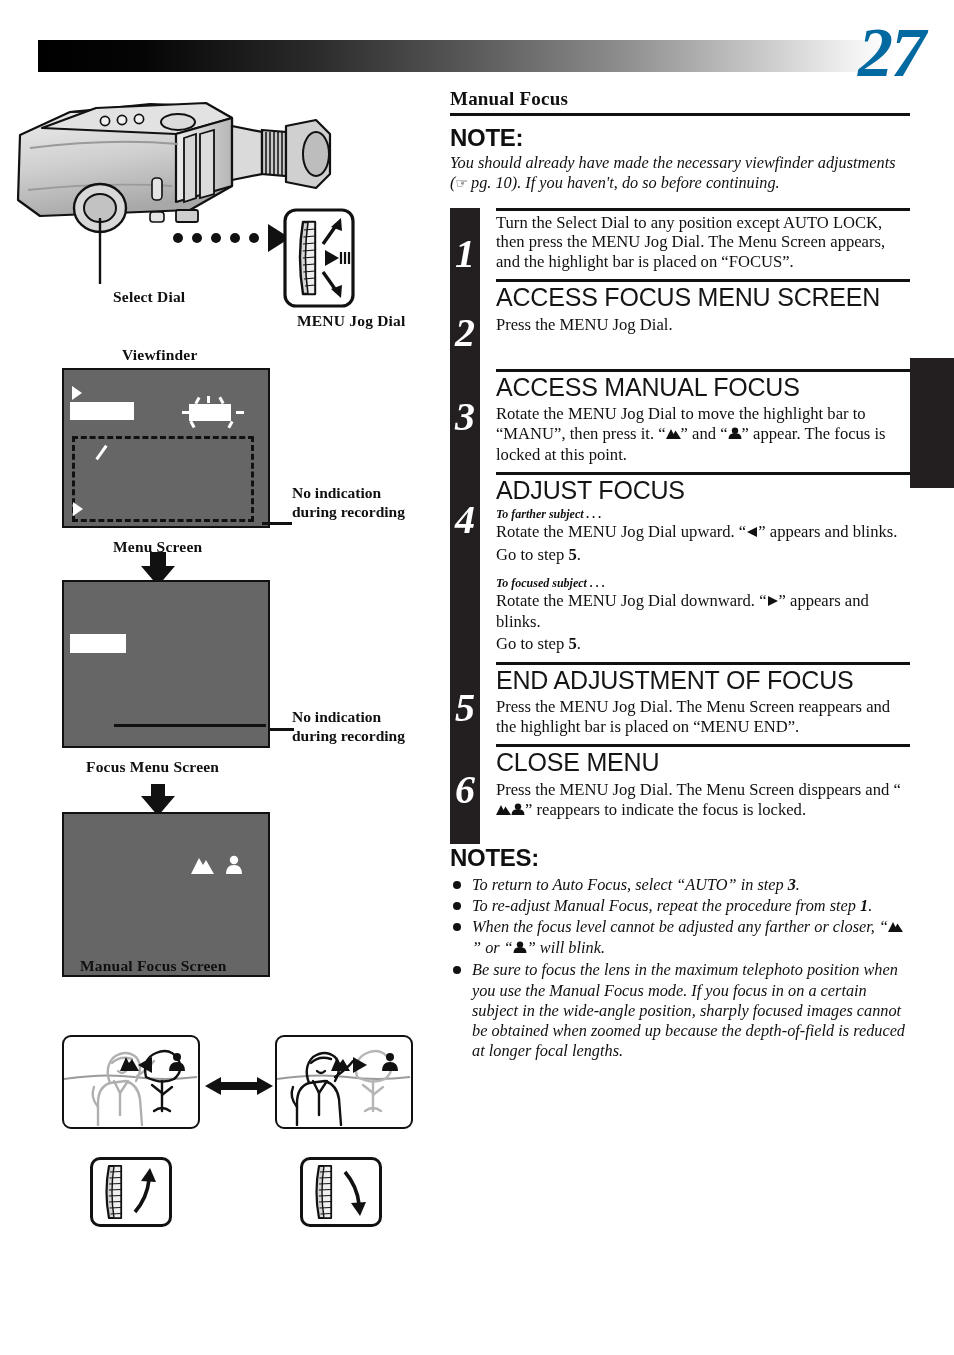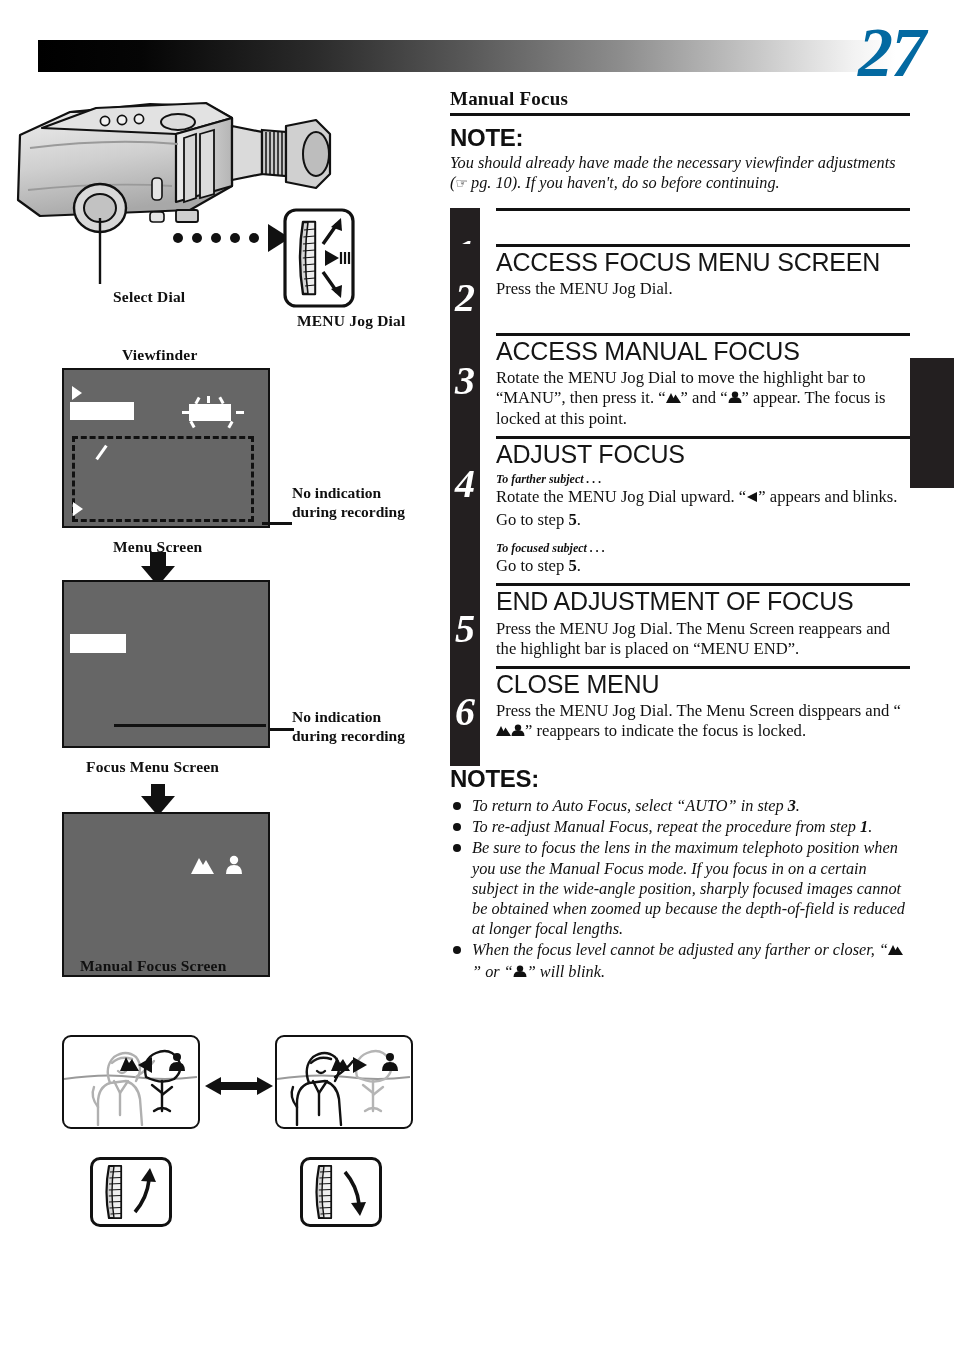--- a/index.html
+++ b/index.html
@@ -673,20 +673,21 @@
 
     <div id="note-heading">NOTE:</div>
     <div class="body-italic"><span>You should already have made the necessary viewfinder adjustments (</span><span class="hand-icon">☞</span><span> pg. 10). If you haven't, do so before continuing.</span></div>
 
     <div id="steps">
 
       <div class="step">
         <div class="step-bar" style="height:126px;"></div>
         <div class="step-num" style="top:26px;">1</div>
         <div class="step-rule"></div>
+        <div class="step-body">Turn the Select Dial to any position except AUTO LOCK, then press the MENU Jog Dial. The Menu Screen appears, and the highlight bar is placed on “FOCUS”.</div>
       </div>
 
       <div class="step">
         <div class="step-bar" style="height:96px;"></div>
         <div class="step-num" style="top:34px;">2</div>
         <div class="step-rule"></div>
         <div class="step-head">ACCESS FOCUS MENU SCREEN</div>
         <div class="step-body" style="padding-bottom:34px;">Press the MENU Jog Dial.</div>
       </div>
 
@@ -709,20 +710,23 @@
         <div class="step-rule"></div>
         <div class="step-head">ADJUST FOCUS</div>
 
         <div class="sub-head">To farther subject . . .</div>
         <div class="step-body" style="padding-bottom:2px;"><span>Rotate the MENU Jog Dial upward. “</span><span class="glyph-left"><svg width="12" height="12" viewBox="0 0 12 12">
                 <path d="M11 1 L1 6 L11 11 Z" fill="#111"></path>
               </svg></span><span>” appears and blinks.</span></div>
         <div class="step-body" style="padding-bottom:11px;"><span>Go to step </span><span class="bold-num">5</span><span>.</span></div>
 
         <div class="sub-head">To focused subject . . .</div>
+        <div class="step-body" style="padding-bottom:2px;"><span>Rotate the MENU Jog Dial downward. “</span><span class="glyph-right"><svg width="12" height="12" viewBox="0 0 12 12">
+                <path d="M1 1 L11 6 L1 11 Z" fill="#111"></path>
+              </svg></span><span>” appears and blinks.</span></div>
         <div class="step-body" style="padding-bottom:8px;"><span>Go to step </span><span class="bold-num">5</span><span>.</span></div>
       </div>
 
       <div class="step">
         <div class="step-bar" style="height:102px;"></div>
         <div class="step-num" style="top:26px;">5</div>
         <div class="step-rule"></div>
         <div class="step-head">END ADJUSTMENT OF FOCUS</div>
         <div class="step-body">Press the MENU Jog Dial. The Menu Screen reappears and the highlight bar is placed on “MENU END”.</div>
       </div>
@@ -745,26 +749,26 @@
 
     <div class="note-item">
       <span class="note-bullet"></span><span>To return to Auto Focus, select “AUTO” in step </span><span class="bold-num">3</span><span>.</span>
     </div>
 
     <div class="note-item">
       <span class="note-bullet"></span><span>To re-adjust Manual Focus, repeat the procedure from step </span><span class="bold-num">1</span><span>.</span>
     </div>
 
     <div class="note-item">
-      <span class="note-bullet"></span><span>Be sure to focus the lens in the maximum telephoto position when you use the Manual Focus mode. If you focus in on a certain subject in the wide-angle position, sharply focused images cannot be obtained when zoomed up because the depth-of-field is reduced at longer focal lengths.</span>
-    </div>
-
-    <div class="note-item">
       <span class="note-bullet"></span><span>When the focus level cannot be adjusted any farther or closer, “</span><span class="glyph-mtn"><svg width="15" height="13" viewBox="0 0 15 13">
             <path d="M0 12 L5 2 L7.5 7 L9.5 3.5 L15 12 Z" fill="#111"></path>
           </svg></span><span>” or “</span><span class="glyph-person"><svg width="14" height="13" viewBox="0 0 14 13">
             <circle cx="7" cy="3.6" r="3.2" fill="#111"></circle>
             <path d="M0.5 12 Q0.5 6 7 6 Q13.5 6 13.5 12 Z" fill="#111"></path>
           </svg></span><span>” will blink.</span>
     </div>
 
+    <div class="note-item">
+      <span class="note-bullet"></span><span>Be sure to focus the lens in the maximum telephoto position when you use the Manual Focus mode. If you focus in on a certain subject in the wide-angle position, sharply focused images cannot be obtained when zoomed up because the depth-of-field is reduced at longer focal lengths.</span>
+    </div>
+
   </div>
 </div>
 
 </body></html>

